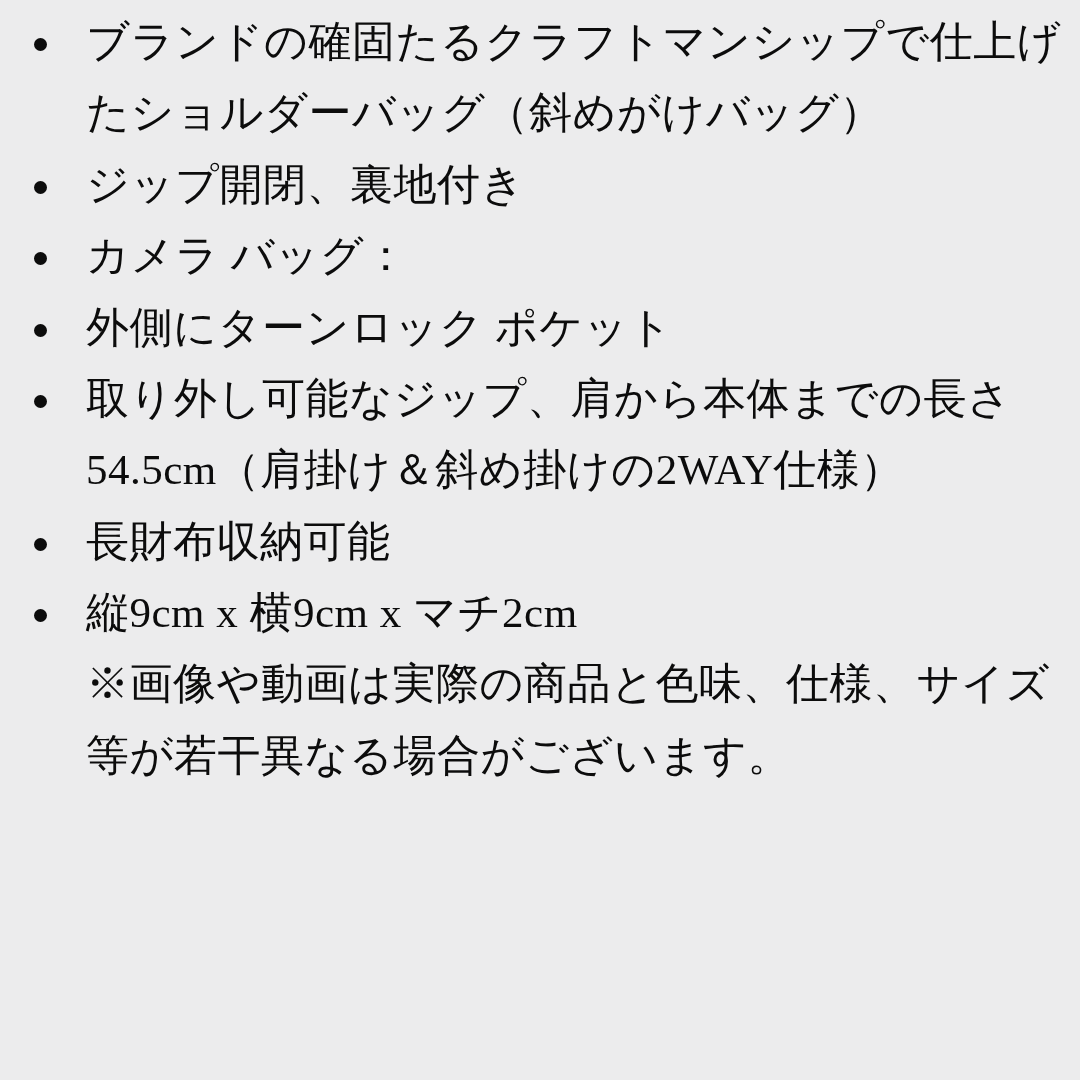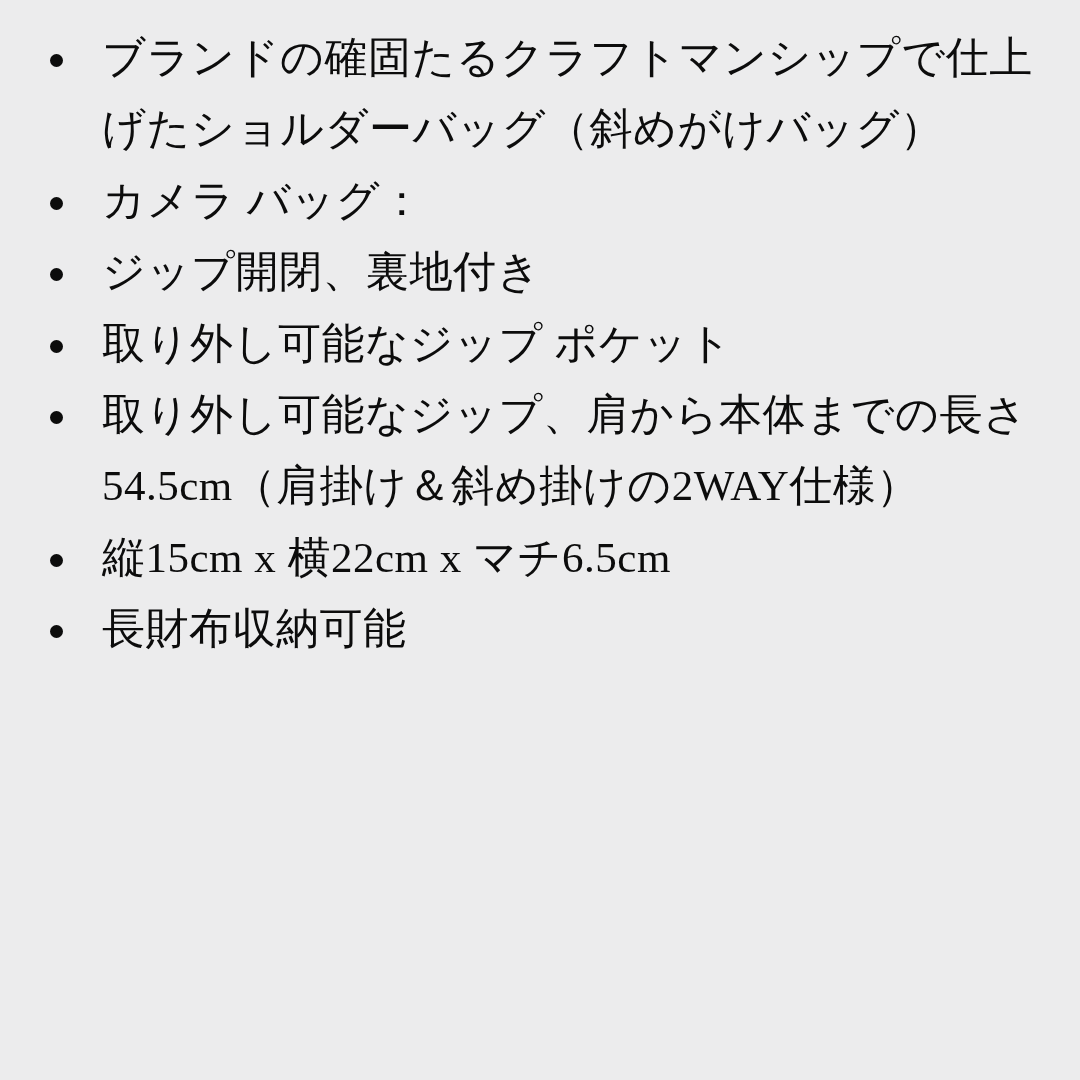--- a/index.html
+++ b/index.html
@@ -16,21 +16,21 @@
   }
   .page {
     box-sizing: border-box;
     width: 1080px;
     height: 1080px;
     padding: 6px 14px 0 14px;
     background: #ececed;
   }
   ul.spec-list {
     list-style: none;
-    margin: 16px;
+    margin: 0;
     padding: 0;
   }
   ul.spec-list > li {
     position: relative;
     padding-left: 72px;
     margin: 0 0 0 0;
     font-size: 43px;
     line-height: 1.66;
     letter-spacing: 0.5px;
     font-weight: 400;
@@ -58,31 +58,32 @@
 </style>
 </head>
 <body>
 
 <div class="page">
   <ul class="spec-list">
     <li>
       <span class="li-text">ブランドの確固たるクラフトマンシップで仕上げたショルダーバッグ（斜めがけバッグ）</span>
     </li>
     <li>
+      <span class="li-text">ジップ開閉、裏地付き</span>
+    </li>
+    <li>
       <span class="li-text">カメラ バッグ：</span>
     </li>
     <li>
-      <span class="li-text">ジップ開閉、裏地付き</span>
-    </li>
-    <li>
-      <span class="li-text">取り外し可能なジップ ポケット</span>
+      <span class="li-text">外側にターンロック ポケット</span>
     </li>
     <li>
       <span class="li-text">取り外し可能なジップ、肩から本体までの長さ54.5cm（肩掛け＆斜め掛けの2WAY仕様）</span>
     </li>
     <li>
-      <span class="li-text">縦15cm x 横22cm x マチ6.5cm</span>
+      <span class="li-text">長財布収納可能</span>
     </li>
     <li>
-      <span class="li-text">長財布収納可能</span>
+      <span class="li-text">縦9cm x 横9cm x マチ2cm</span>
+      <span class="note">※画像や動画は実際の商品と色味、仕様、サイズ等が若干異なる場合がございます。</span>
     </li>
   </ul>
 </div>
 
 </body></html>

